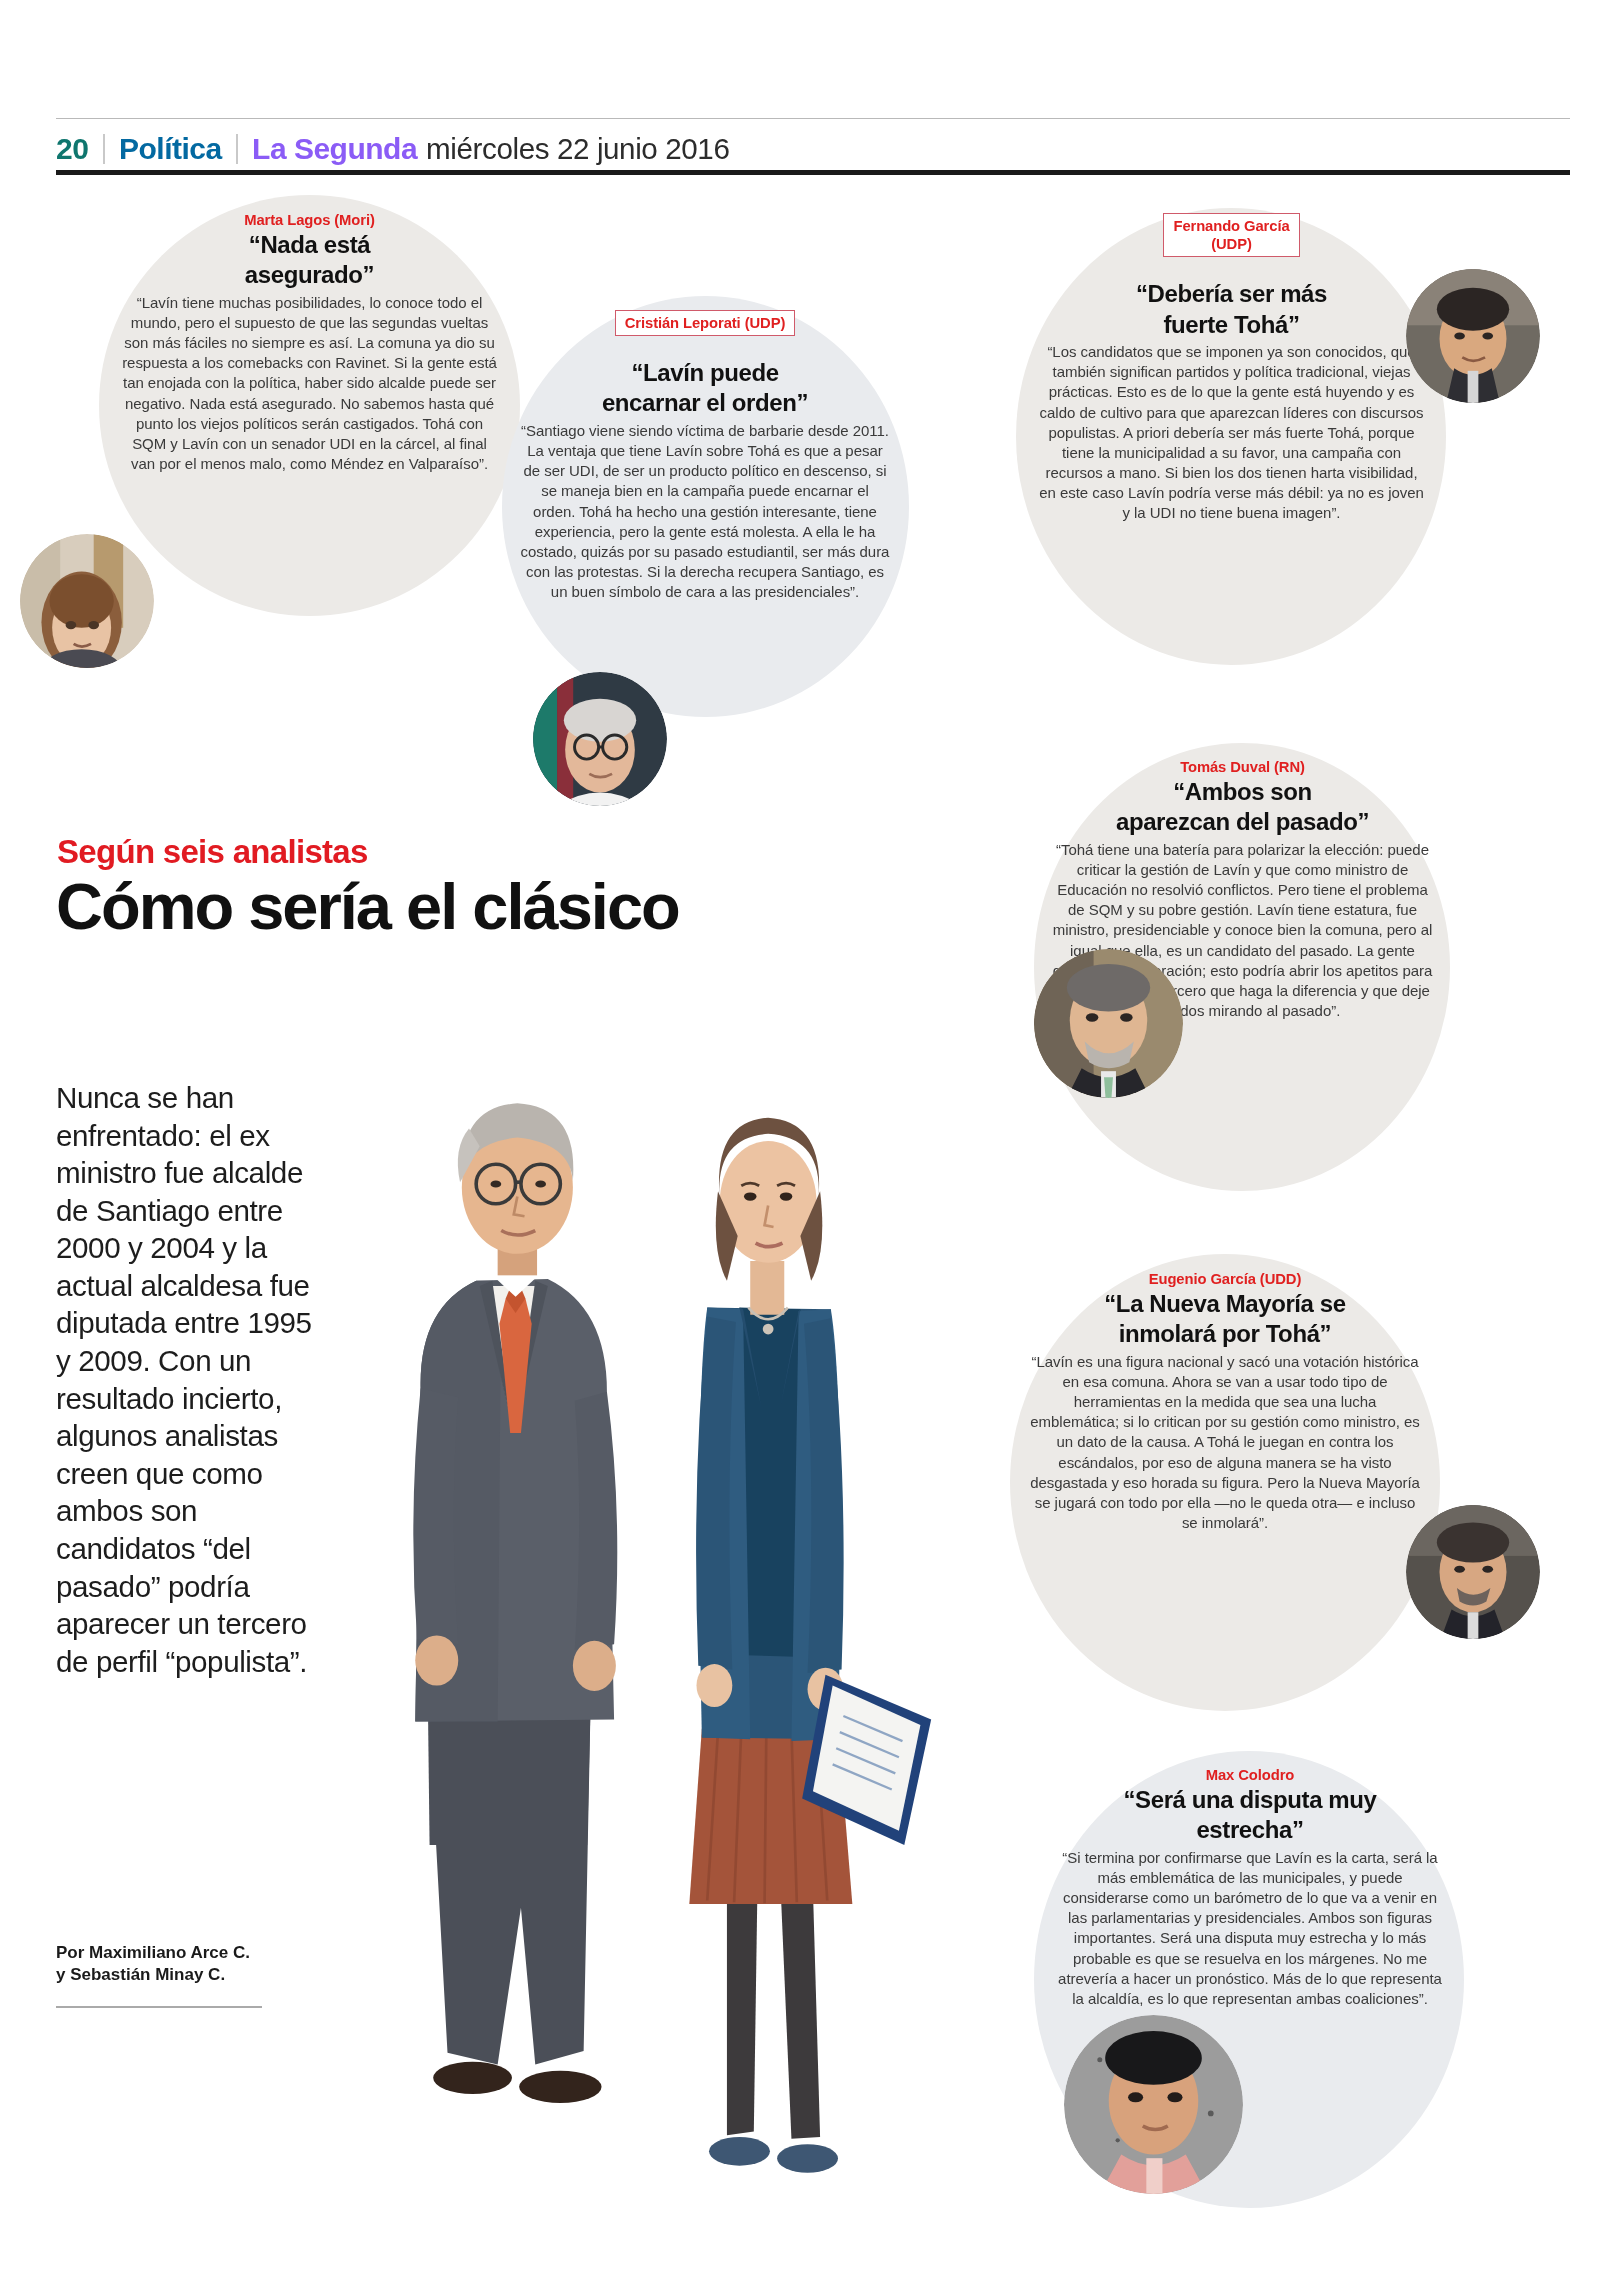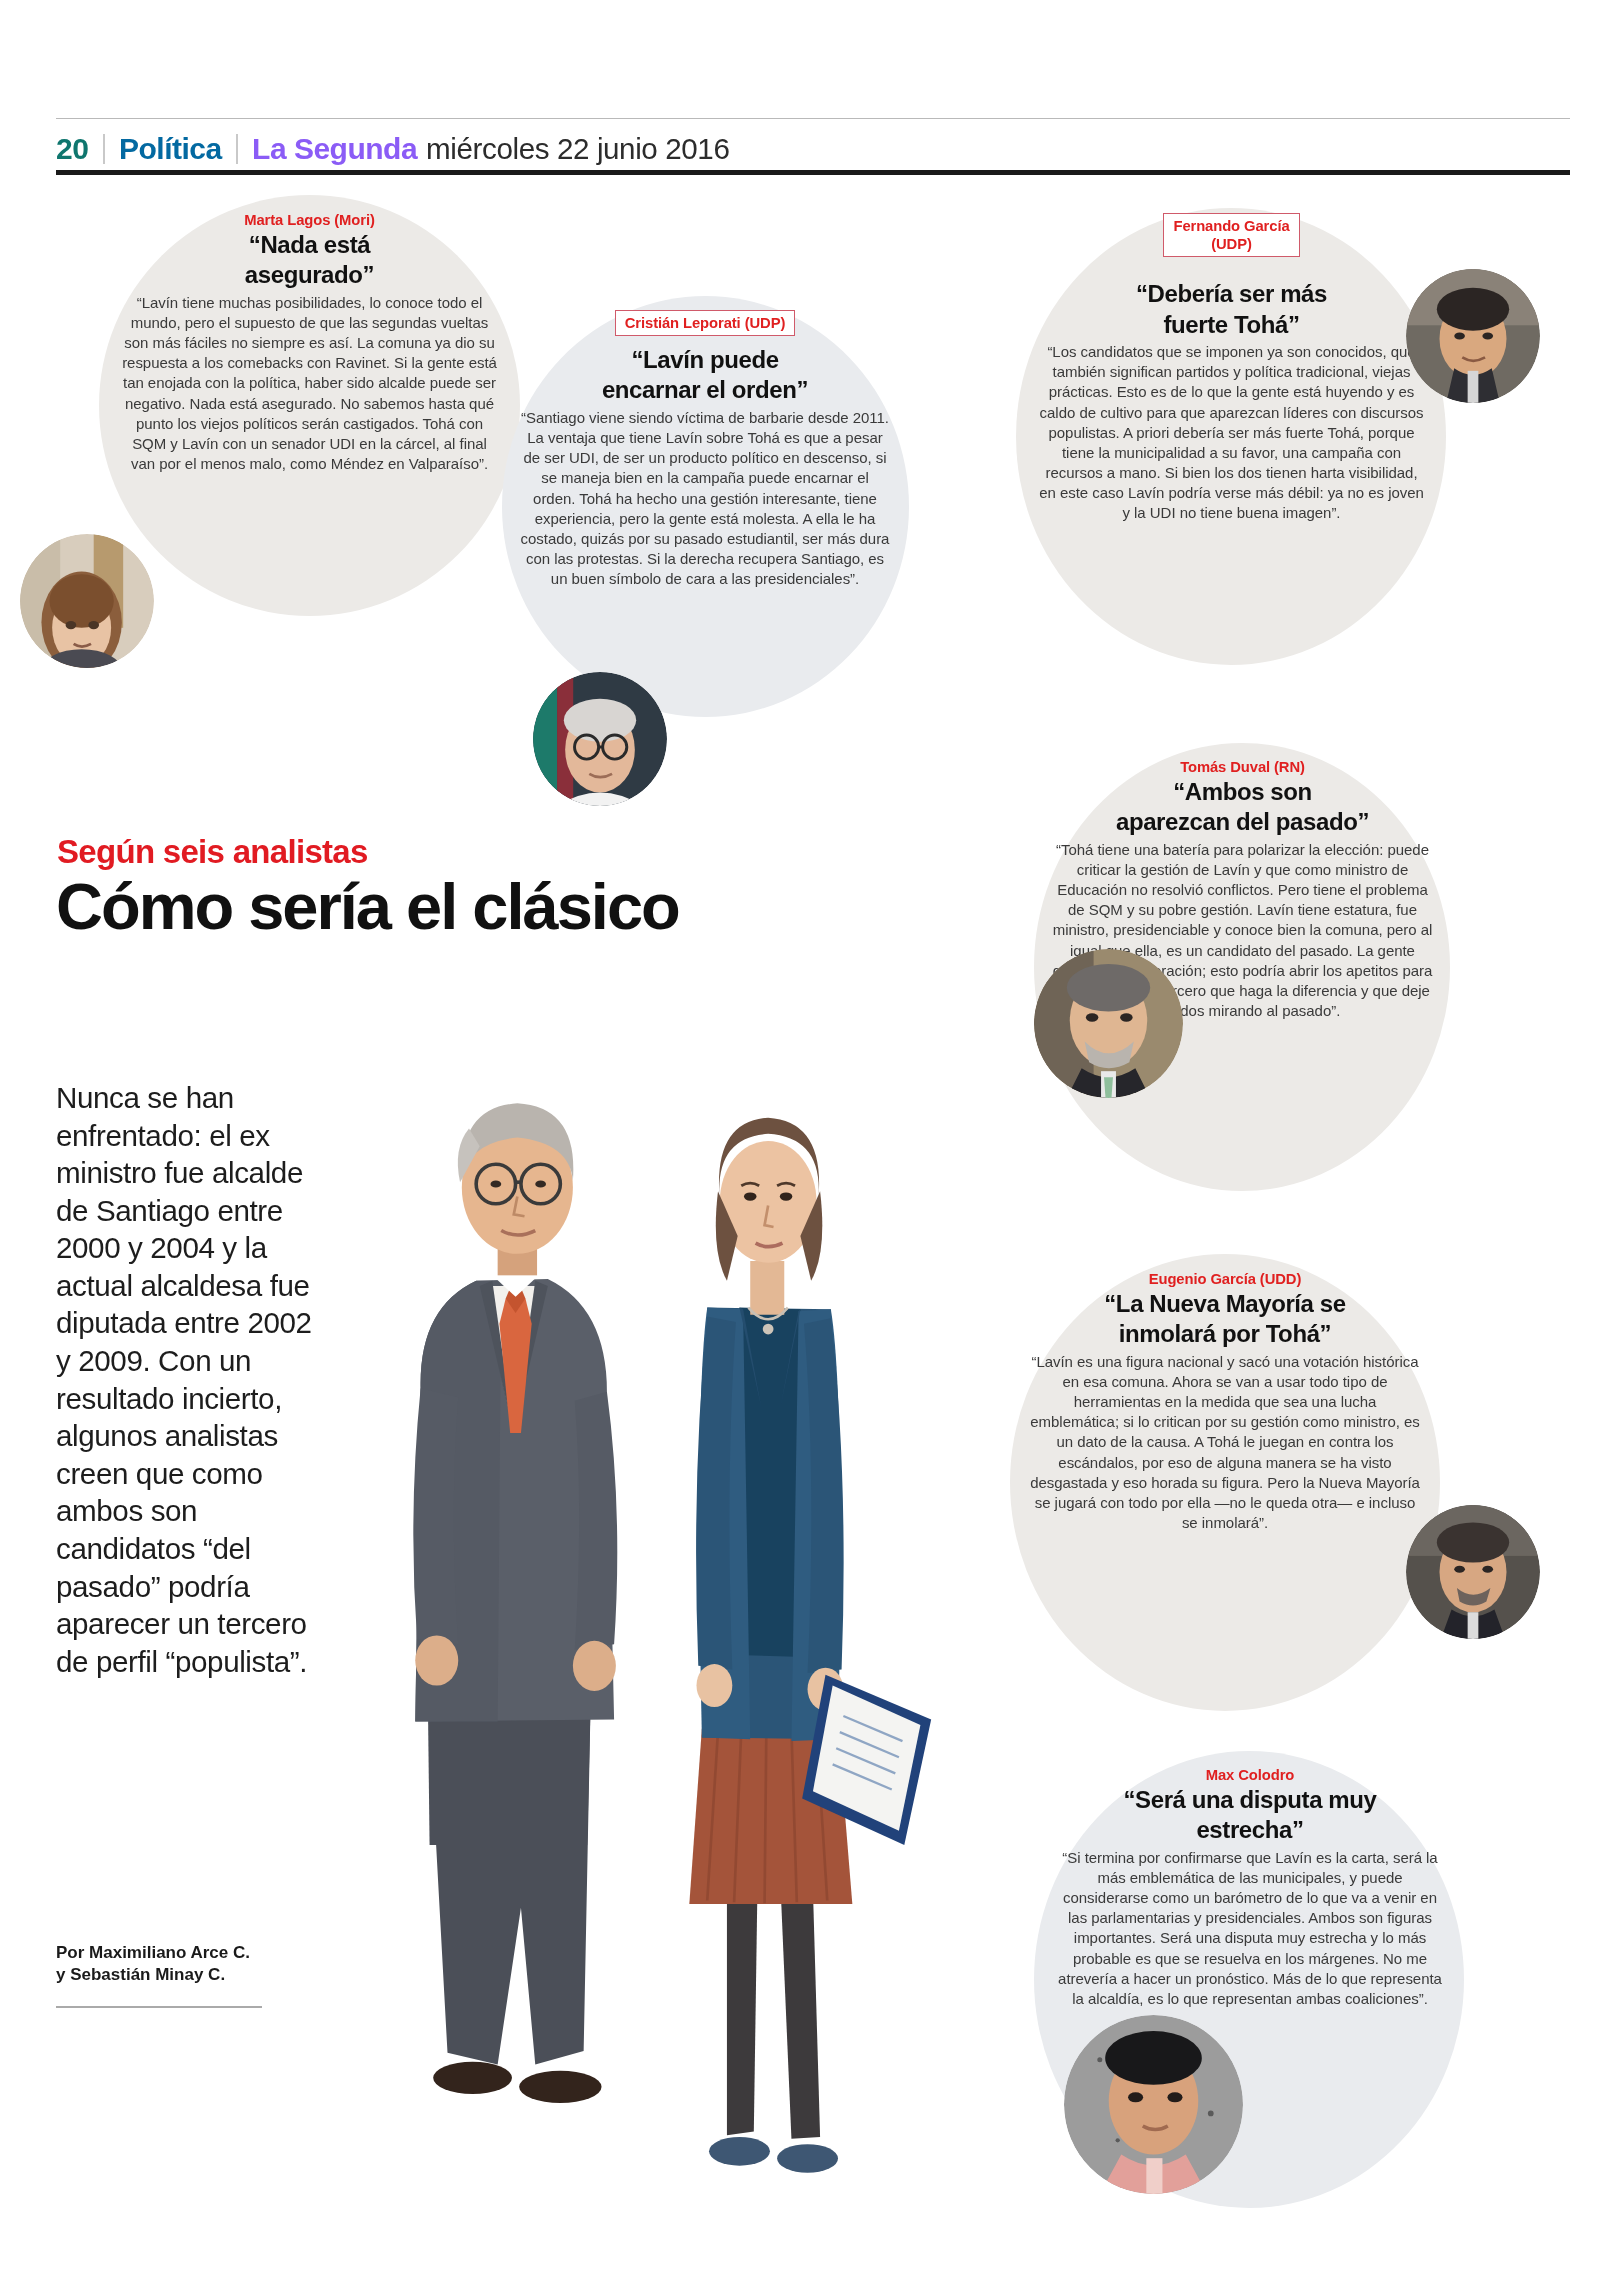--- a/index.html
+++ b/index.html
@@ -119,21 +119,21 @@
         <ellipse cx="46" cy="102" rx="30" ry="16" fill="#4a4a52"></ellipse>
       </g>
     </svg>
   </div>
 
   <div class="bubble cool" style="left:502px;top:296px;width:407px;height:421px;"></div>
   <div class="bubble-txt" style="left:510px;top:310px;width:390px;">
     <div>
       <span class="src boxed">Cristián Leporati (UDP)</span>
     </div>
-    <div class="qhead" style="margin-top:8px;">“Lavín puede</div>
+    <div class="qhead" style="margin-top:21px;">“Lavín puede</div>
     <div class="qhead">encarnar el orden”</div>
     <div class="qbody" style="padding:0 9px;">“Santiago viene siendo víctima de barbarie desde 2011. La ventaja que tiene Lavín sobre Tohá es que a pesar de ser UDI, de ser un producto político en descenso, si se maneja bien en la campaña puede encarnar el orden. Tohá ha hecho una gestión interesante, tiene experiencia, pero la gente está molesta. A ella le ha costado, quizás por su pasado estudiantil, ser más dura con las protestas. Si la derecha recupera Santiago, es un buen símbolo de cara a las presidenciales”.</div>
   </div>
   <div class="portrait" style="left:533px;top:672px;width:134px;height:134px;">
     <svg viewBox="0 0 100 100" aria-hidden="true">
       <defs>
           <clipPath id="cp2">
             <circle cx="50" cy="50" r="50"></circle>
           </clipPath>
         </defs>
@@ -268,21 +268,21 @@
         <rect x="46" y="80" width="9" height="20" fill="#f0cfc9"></rect>
       </g>
     </svg>
   </div>
 
   <div class="kicker">Según seis analistas</div>
   <div class="headline">
     <div>Cómo sería el clásico</div>
   </div>
 
-  <div class="lead">Nunca se han enfrentado: el ex ministro fue alcalde de Santiago entre 2000 y 2004 y la actual alcaldesa fue diputada entre 2002 y 2009. Con un resultado incierto, algunos analistas creen que como ambos son candidatos “del pasado” podría aparecer un tercero de perfil “populista”.</div>
+  <div class="lead">Nunca se han enfrentado: el ex ministro fue alcalde de Santiago entre 2000 y 2004 y la actual alcaldesa fue diputada entre 1995 y 2009. Con un resultado incierto, algunos analistas creen que como ambos son candidatos “del pasado” podría aparecer un tercero de perfil “populista”.</div>
   <div class="byline">
     <div>Por Maximiliano Arce C.</div>
     <div>y Sebastián Minay C.</div>
   </div>
   <div class="byline-rule"></div>
 
   <div class="centerphoto">
     <svg viewBox="0 0 740 1390" aria-hidden="true">
 
       <g>

